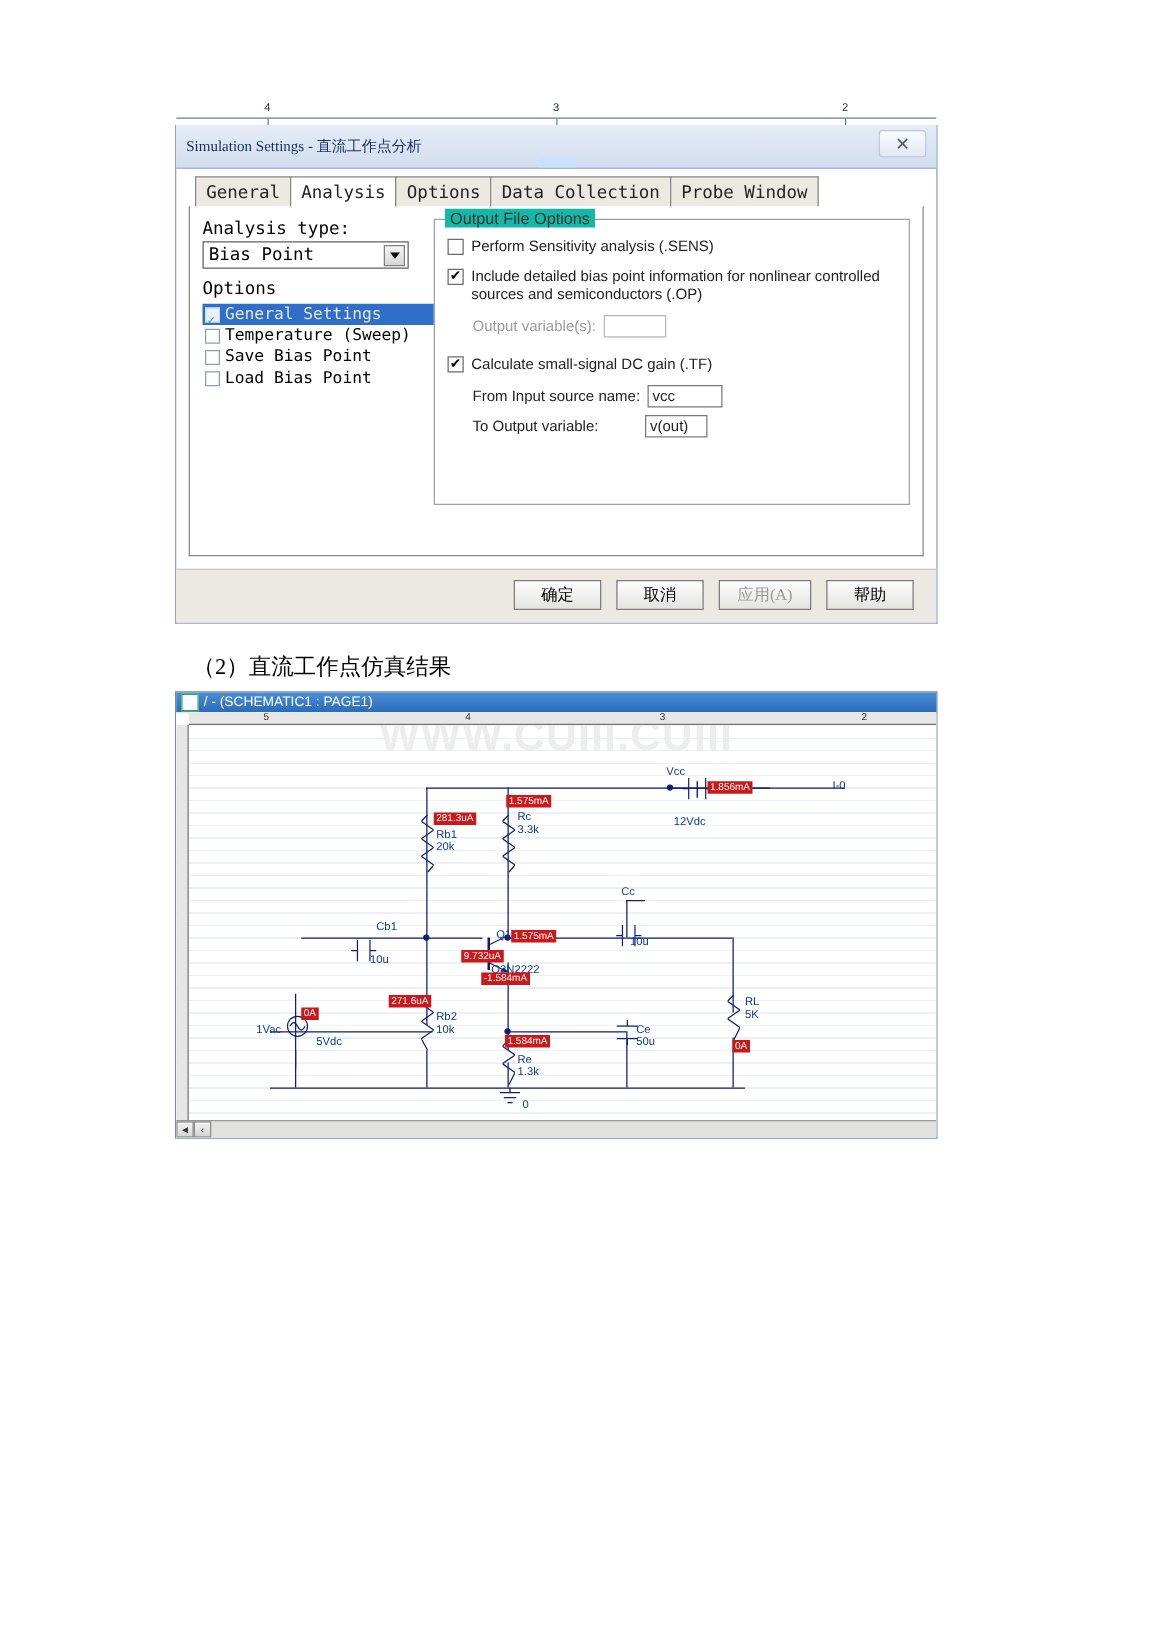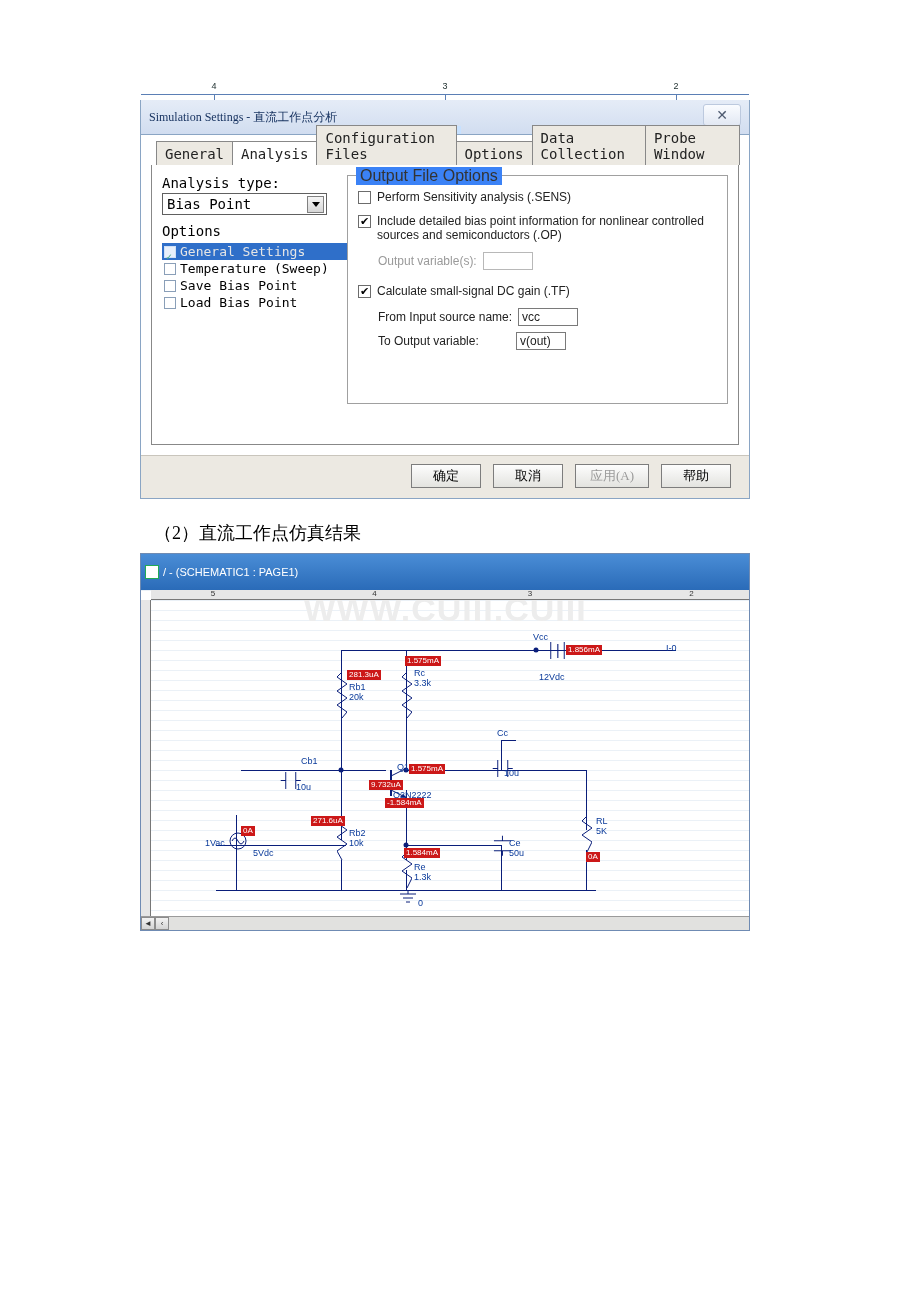--- a/index.html
+++ b/index.html
@@ -95,22 +95,22 @@
   .opt.selected { background:#2f6fc9; }
   .opt.selected span { color:#e5e5e5; }
   .opt.selected .box { background:#e8f0fb; border-color:#cfe0f6;}
   .opt.selected .box .check { width:8px;height:8px; }
   .check::before { content:"✓"; font-size:10px; color:#4a8; line-height:8px;}
   .fieldset {
     flex:1; border:1px solid #a0a0a0; padding: 8px 10px 12px 10px;
     position:relative; font-family: Tahoma, Arial, sans-serif; font-size:12px; color:#222;
   }
   .fieldset .legend {
-    position:absolute; top:-9px; left:8px; background:#3b82f6; padding:0 4px;
-    font-size:16px; color:#333;text-align:center;
+    position:absolute; top:-9px; left:8px; background:#14b8a6; padding:0 4px;
+    font-size:13px; color:#333;text-align:center;
   }
   .chk-row { display:flex; align-items:flex-start; gap:6px; margin:6px 0 10px 0;}
   .winchk {
     width:13px; height:13px; border:1px solid #6c6c6c; background:#fff;
     display:flex; align-items:center; justify-content:center; flex:0 0 13px; margin-top:1px;
   }
   .winchk.checked::before { content:"✔"; font-size:11px; line-height:11px; color:#000; }
   .disabled { color:#9a9a9a; }
   .txtin {
     height:18px; border:1px solid #7a7a7a; background:#fff;
@@ -135,21 +135,21 @@
   .caption {
     margin: 22px 0 8px 14px;
     font-family: SimSun, serif; font-size:18px; color:#000;
   }
   
   .viewer {
     width: 610px; border:1px solid #6f8bb3; position:relative;
     font-family: Arial, sans-serif;
   }
   .vtitle {
-    height:36px; background:linear-gradient(#4a8dd6,#2a6bb8);
+    height:16px; background:linear-gradient(#4a8dd6,#2a6bb8);
     display:flex; align-items:center; gap:4px; padding:0 4px;
     color:#fff; font-size:11px;
   }
   .vicon { width:14px;height:14px;background:#fff;border:1px solid #2a5;}
   .schem {
     position:relative; height:340px; overflow:hidden;
     background:
       repeating-linear-gradient(0deg, #ffffff, #ffffff 9px, #ebf1f7 9px, #ebf1f7 10px),
       repeating-linear-gradient(90deg, #ffffff, #ffffff 9px, #ebf1f7 9px, #ebf1f7 10px);
   }
@@ -192,21 +192,20 @@
       <span class="title-text">Simulation Settings - 直流工作点分析</span>
       <span class="title-accent"></span>
       <div class="close-btn">
         <span>✕</span>
       </div>
     </div>
 
     <div class="tabstrip">
       <div class="tab">General</div>
       <div class="tab active">Analysis</div>
-      <div class="tab">Configuration Files</div>
       <div class="tab">Options</div>
       <div class="tab">Data Collection</div>
       <div class="tab">Probe Window</div>
     </div>
 
     <div class="dialog-body">
 
       <div class="left-col">
         <div class="lbl-serif">Analysis type:</div>
         <div class="dropdown">

